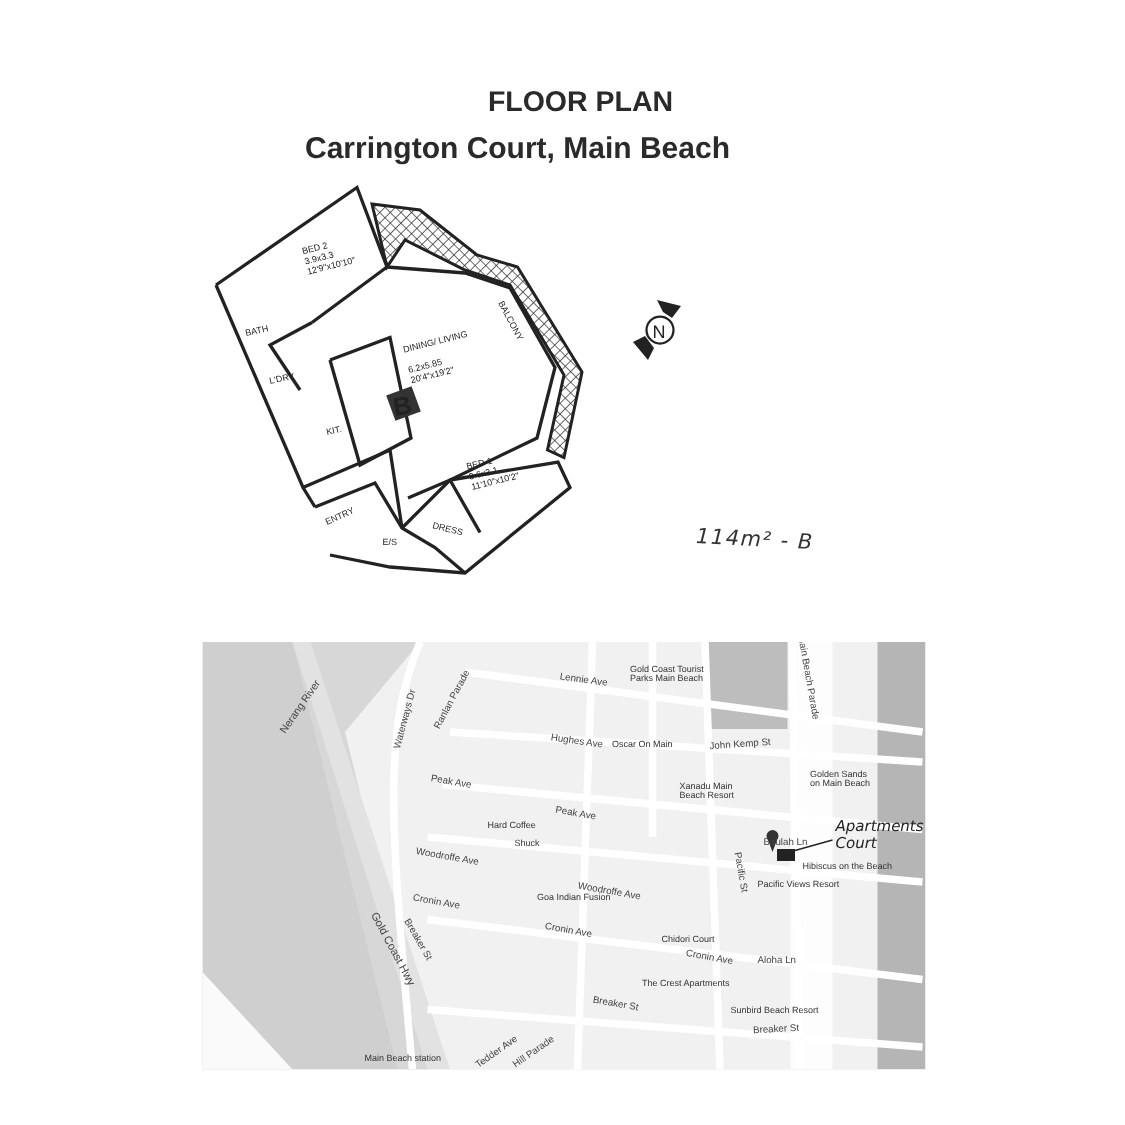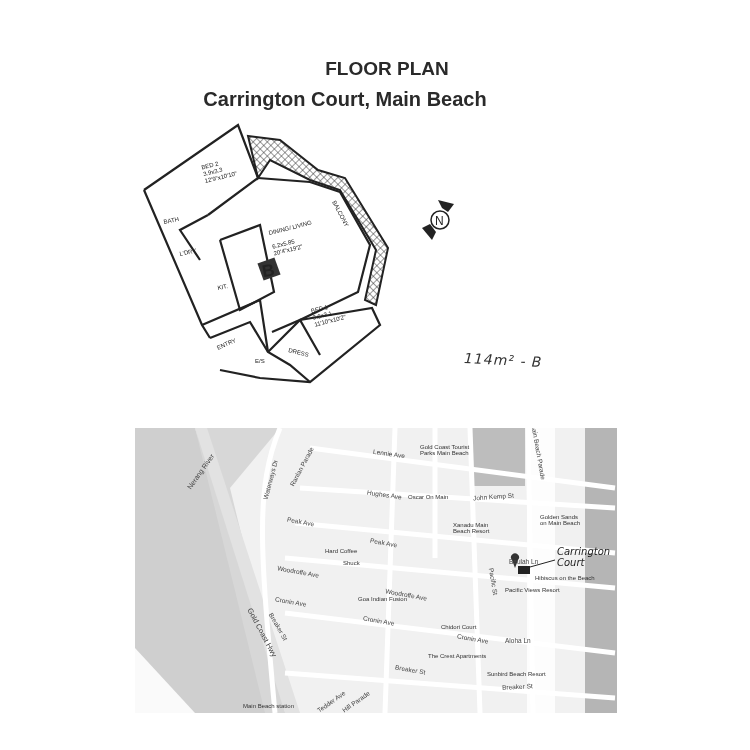--- a/index.html
+++ b/index.html
@@ -138,14 +138,14 @@
   <div class="poi" style="left:190px;top:120px">Hard Coffee</div>
   <div class="poi" style="left:208px;top:132px">Shuck</div>
   <div class="poi" style="left:223px;top:168px">Goa Indian Fusion</div>
   <div class="poi" style="left:400px;top:147px">Hibiscus on the Beach</div>
   <div class="poi" style="left:370px;top:159px">Pacific Views Resort</div>
   <div class="poi" style="left:306px;top:196px">Chidori Court</div>
   <div class="poi" style="left:293px;top:225px">The Crest Apartments</div>
   <div class="poi" style="left:352px;top:243px">Sunbird Beach Resort</div>
   <div class="poi" style="left:108px;top:275px">Main Beach station</div>
 
-  <div class="note" style="left:422px;top:118px;width:60px;line-height:11px">Carrington Court</div>
+  <div class="note" style="left:422px;top:118px;width:60px;line-height:11px">Apartments Court</div>
 </div>
 
 </body></html>

